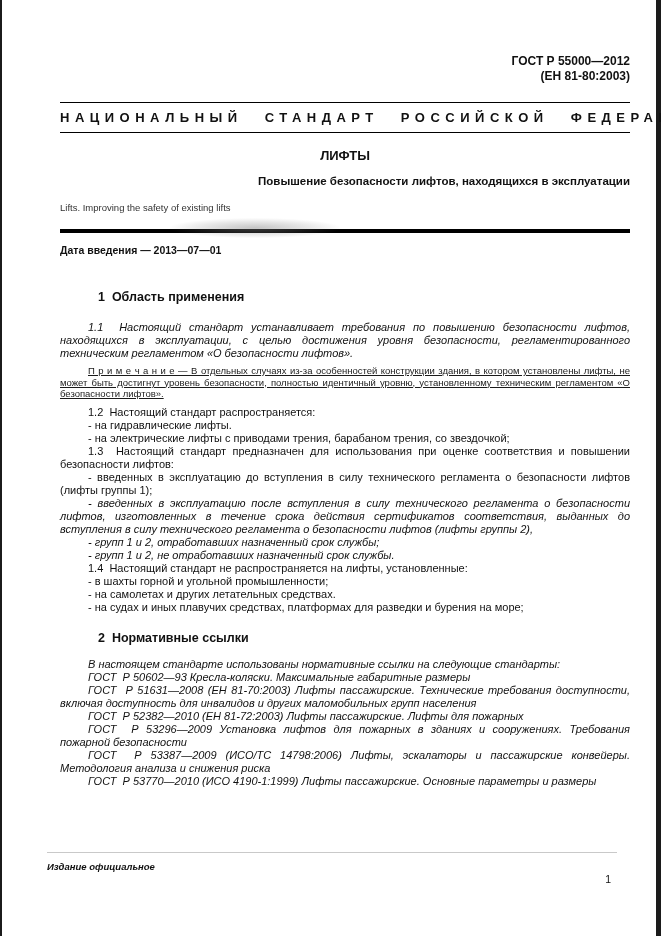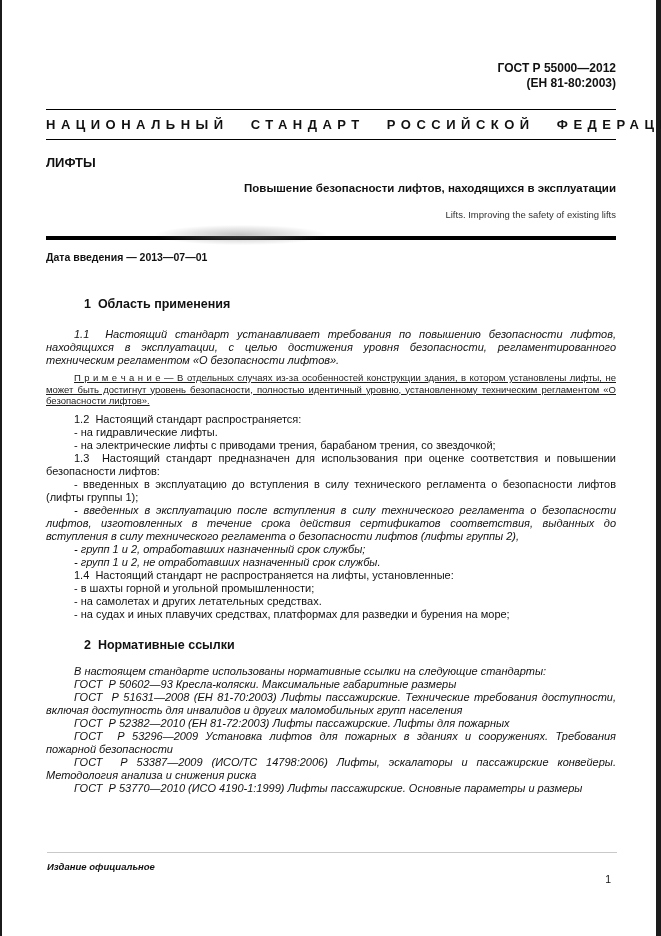--- a/index.html
+++ b/index.html
@@ -15,46 +15,45 @@
     background: #ffffff;
     overflow: hidden;
   }
   .edge { position: absolute; top: 0; height: 100%; background: #1b1b1b; }
   .edge-left  { left: 0;  width: 2px; }
   .edge-right { right: 0; width: 5px; }
 
   .content {
     position: absolute;
     top: 0;
-    left: 46px;
+    left: 60px;
     width: 570px;
     padding-top: 54px;
-    margin-top: 7px;
   }
 
   .doc-code { text-align: right; font-weight: bold; font-size: 12px; line-height: 15px; }
 
   .banner {
     margin-top: 18px;
     border-top: 1.5px solid #000;
     border-bottom: 1.5px solid #000;
     padding: 5px 0 6px 0;
     text-align: center;
     white-space: nowrap;
   }
   .banner-text {
     font-weight: bold;
     font-size: 13px;
     letter-spacing: 5.5px;
     word-spacing: 13px;
   }
 
-  .subject  { margin-top: 15px; text-align: left; font-weight: bold; font-size: 13px; }
+  .subject  { margin-top: 15px; text-align: center; font-weight: bold; font-size: 13px; }
   .title-ru { margin-top: 12px; text-align: right; font-weight: bold; font-size: 11.5px; }
-  .title-en { margin-top: 15px; text-align: right; font-size: 9.5px; color: #333; }
+  .title-en { margin-top: 15px; text-align: left; font-size: 9.5px; color: #333; }
 
   .thick-rule { position: relative; margin-top: 16px; height: 4px; background: #000; }
   .smudge {
     position: absolute;
     left: 110px; top: -11px;
     width: 170px; height: 20px;
     background: radial-gradient(ellipse at center, rgba(125,125,125,0.45) 0%, rgba(125,125,125,0.18) 45%, rgba(125,125,125,0) 72%);
     pointer-events: none;
   }
 

